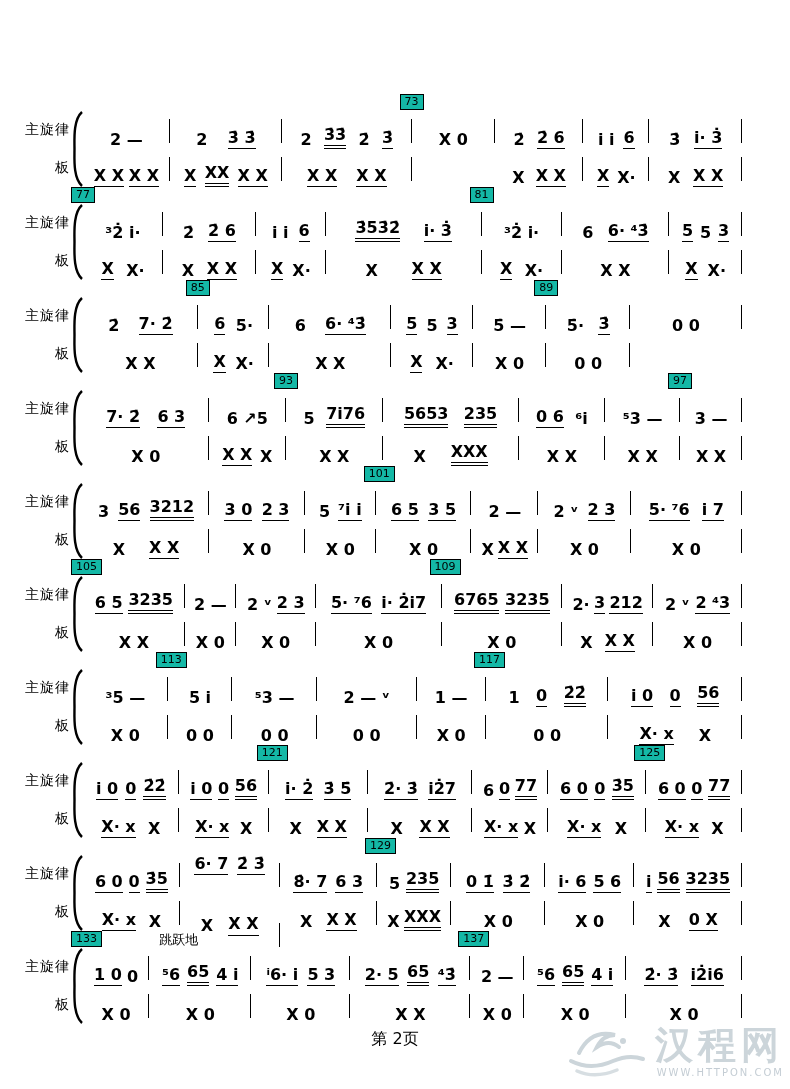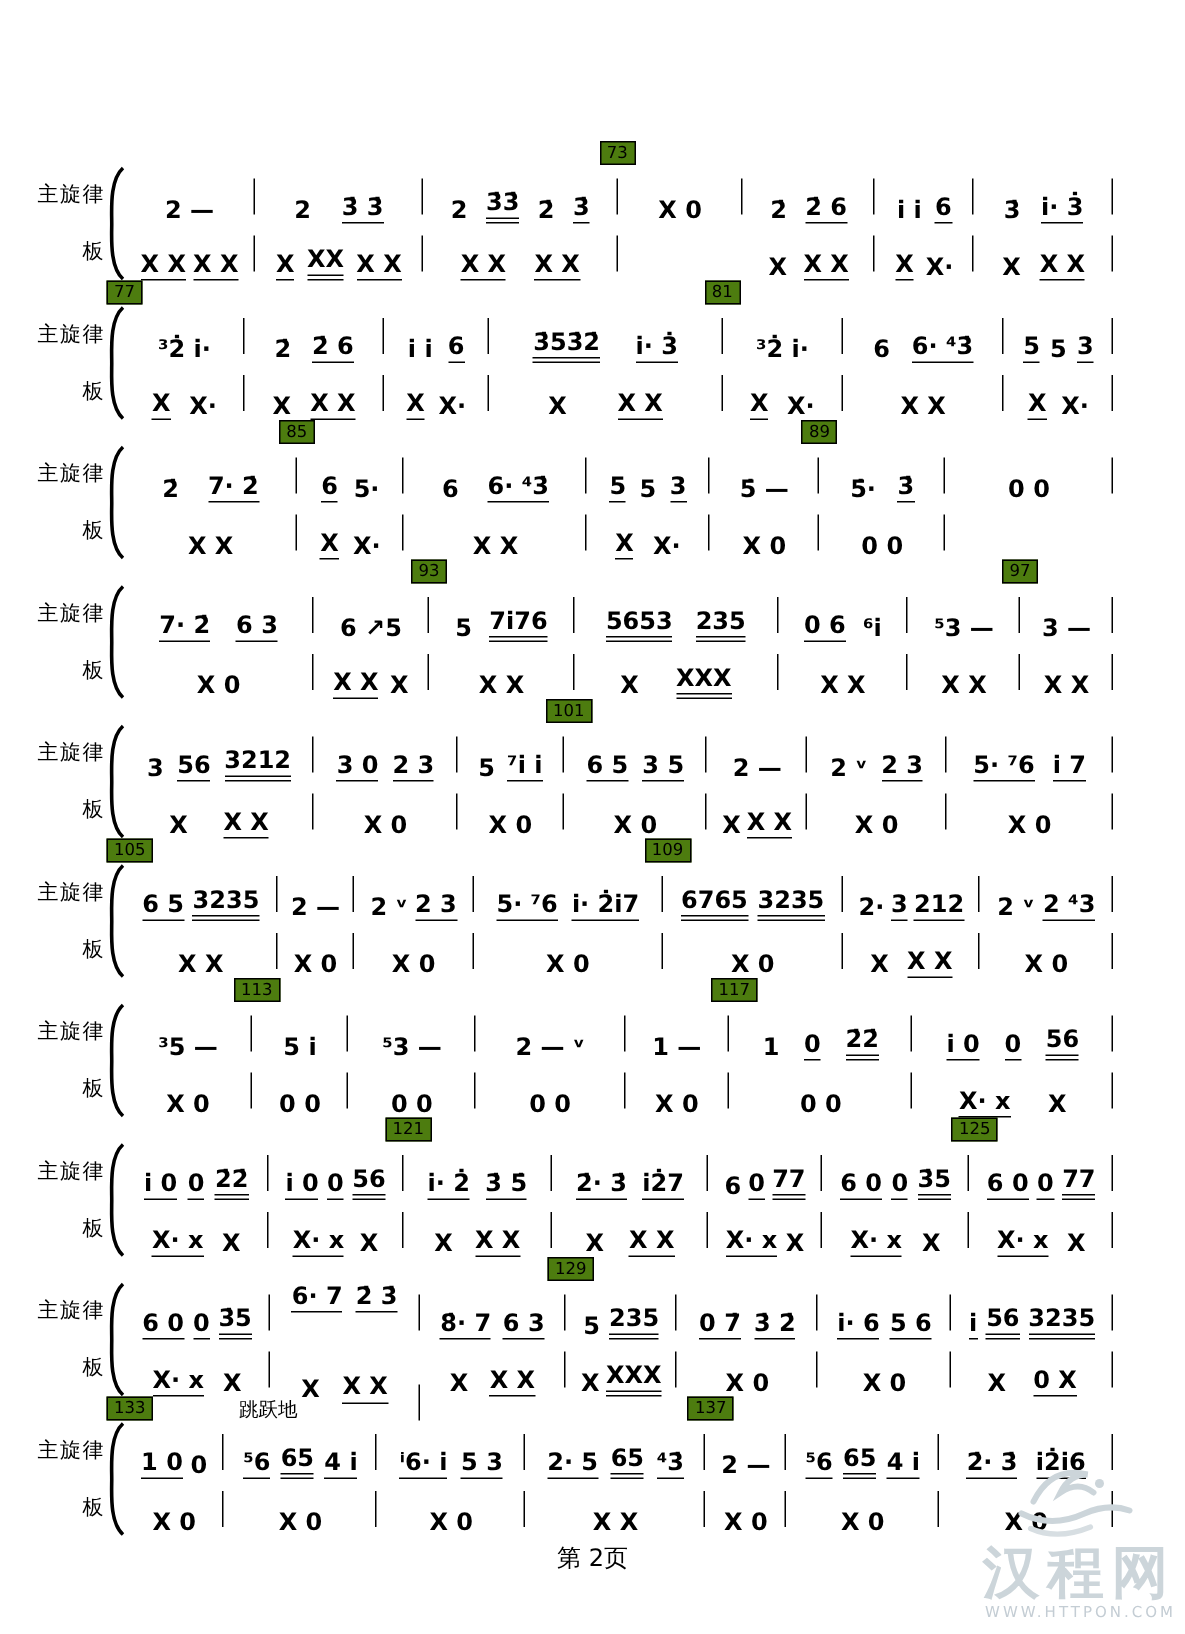--- a/index.html
+++ b/index.html
@@ -23,29 +23,28 @@
     justify-content:space-evenly;
     font-weight:bold;font-size:16px;line-height:1.15;white-space:pre;
   }
   .mel::after,.ban::after{
     content:"";position:absolute;right:-6px;top:8px;height:24px;width:1px;background:#000;
   }
   .u1{border-bottom:1.5px solid #000;padding-bottom:1px;}
   .u2{border-bottom:4px double #000;padding-bottom:1px;}
   .marker{
     position:absolute;top:-17px;left:-12px;z-index:2;
-    border:1px solid #000;background:#4d7c0f;
+    border:1px solid #000;background:#14b8a6;
     font-size:11px;font-weight:normal;line-height:14px;padding:0 4px;
   }
   .annot{position:absolute;top:-17px;left:10px;font-size:13px;white-space:nowrap;z-index:2;}
   .footer{position:absolute;top:1029px;left:0;right:0;text-align:center;font-size:16px;}
   .watermark{
     position:absolute;right:6px;bottom:8px;display:flex;align-items:center;
     pointer-events:none;
-    flex-direction:column;
   }
   .wm-txt{margin-left:4px;text-align:right;}
   .wm-name{font-size:38px;font-weight:bold;letter-spacing:5px;color:#ccd5da;line-height:1;}
   .wm-url{font-size:10px;letter-spacing:2px;color:#c4cdd4;margin-top:3px;}
 </style>
 </head>
 <body>
 
 <div class="score">
     <div class="system">
@@ -410,21 +409,21 @@
         <div class="measure" style="flex-grow: 9;">
           <div class="mel"><span class="u1">8̇· 7</span><span class="u1">6 3</span></div>
           <div class="ban"><span>X</span><span class="u1">X X</span></div>
         </div>
         <div class="measure" style="flex-grow: 5;">
           <div class="marker">129</div>
           <div class="mel"><span>5</span><span class="u2">235</span></div>
           <div class="ban"><span>X</span><span class="u2">XXX</span></div>
         </div>
         <div class="measure" style="flex-grow: 10;">
-          <div class="mel"><span class="u1">0 7̇</span><span class="u1">3̇ 2̇</span></div>
+          <div class="mel"><span class="u1">0 1̇</span><span class="u1">3̇ 2̇</span></div>
           <div class="ban"><span>X 0</span></div>
         </div>
         <div class="measure" style="flex-grow: 8;">
           <div class="mel"><span class="u1">i· 6</span><span class="u1">5 6</span></div>
           <div class="ban"><span>X 0</span></div>
         </div>
         <div class="measure" style="flex-grow: 9;">
           <div class="mel"><span class="u1">i</span><span class="u2">56</span><span class="u2">3235</span></div>
           <div class="ban"><span>X</span><span class="u1">0 X</span></div>
         </div>

